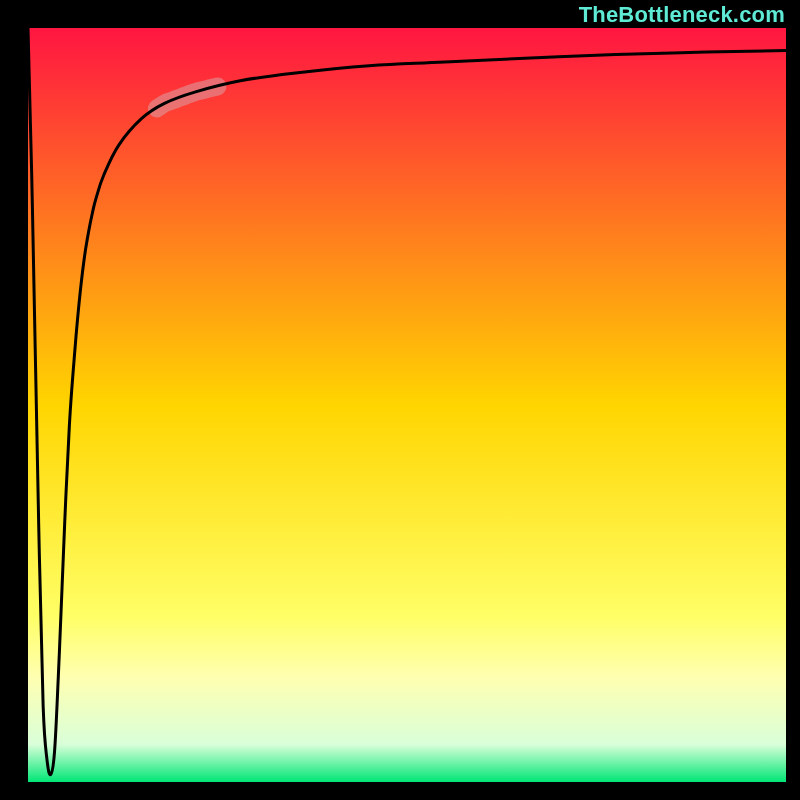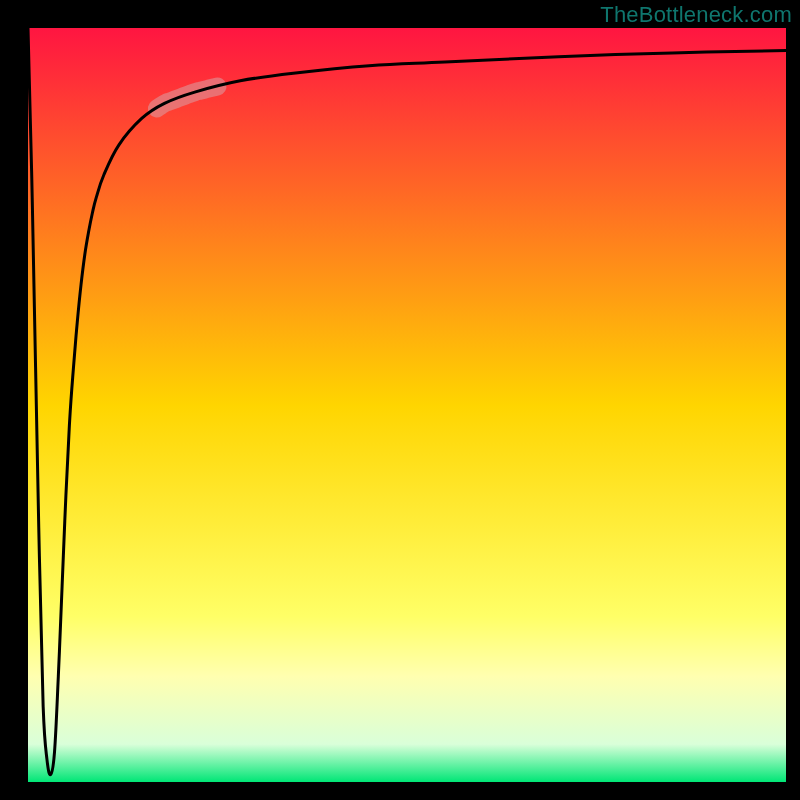--- a/index.html
+++ b/index.html
@@ -12,24 +12,24 @@
     font-family: Arial, Helvetica, sans-serif;
   }
   .chart-wrap {
     position: relative;
     width: 800px;
     height: 800px;
   }
   .watermark {
     position: absolute;
     top: 2px;
-    right: 8px;
+    right: 15px;
     font-size: 22px;
-    font-weight: 400;
-    color: #0f766e;
+    font-weight: 700;
+    color: #5eead4;
     letter-spacing: 0.2px;
     z-index: 5;
   }
   svg { display: block; }
 </style>
 </head>
 <body>
 
 <div class="chart-wrap">
   <div class="watermark">TheBottleneck.com</div>

